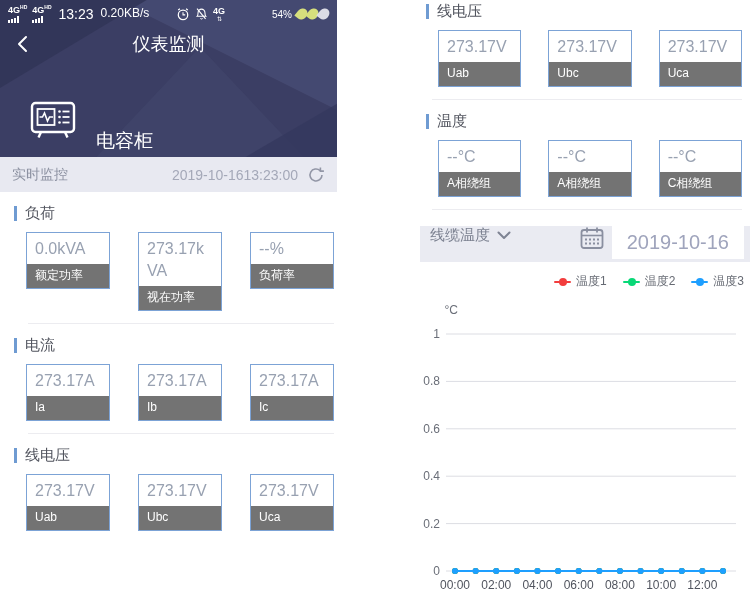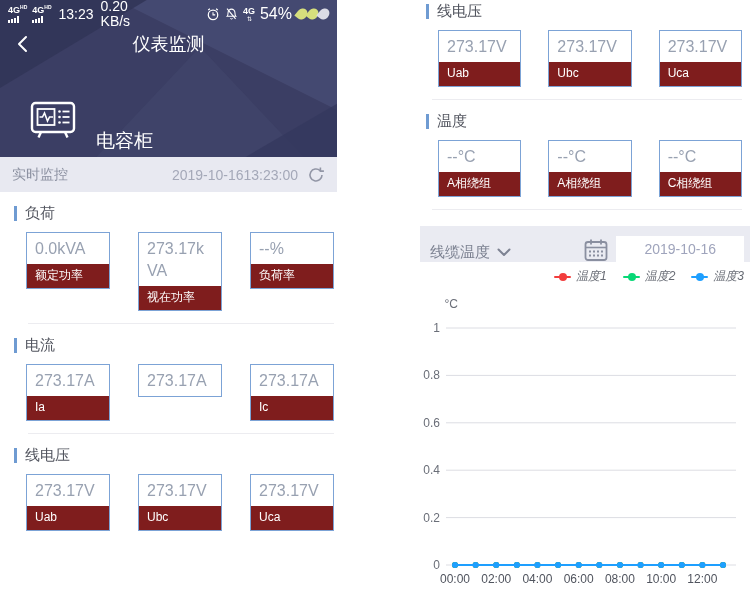--- a/index.html
+++ b/index.html
@@ -28,26 +28,26 @@
                 display:flex; align-items:center; justify-content:space-between; z-index:3; }
   .sb-left, .sb-right { display:flex; align-items:center; gap:5px; }
   .net { display:flex; flex-direction:column; align-items:flex-start; line-height:1; }
   .net-top { font-size:9px; font-weight:bold; }
   .net-top sup { font-size:5px; }
   .bars { display:flex; align-items:flex-end; gap:1px; margin-top:1px; }
   .bars i { display:block; width:2px; background:#fff; }
   .bars i:nth-child(1){height:3px} .bars i:nth-child(2){height:4px}
   .bars i:nth-child(3){height:5px} .bars i:nth-child(4){height:7px}
   .sb-time { font-size:14px; margin:0 2px; }
-  .speed { display:flex; flex-direction:column; line-height:1.1; font-size:14px; }
+  .speed { display:flex; line-height:1.1; font-size:12px; }
   .sb-ico { display:flex; align-items:center; }
   .badge-4g { display:flex; flex-direction:column; align-items:center; line-height:1; }
   .badge-4g b { font-size:9px; }
   .badge-4g s { text-decoration:none; font-size:6px; letter-spacing:-1px; }
-  .sb-batt { font-size:16px; }
+  .sb-batt { font-size:10px;margin-left:42px; }
   .leaves { display:flex; gap:1px; }
   .leaf { width:10px; height:12px; border-radius:50% 50% 50% 0; transform:rotate(40deg); }
 
   .nav { position:absolute; top:30px; left:0; right:0; height:28px; z-index:3; }
   .nav-title { position:absolute; left:0; right:0; text-align:center; top:2px; font-size:18px; }
   .back-btn { position:absolute; left:12px; top:3px; width:22px; height:22px; cursor:pointer; }
 
   .device-row { position:absolute; top:88px; left:28px; display:flex; align-items:center; gap:18px; z-index:3; }
   .device-name { font-size:19px;margin-top:40px; }
 
@@ -61,33 +61,33 @@
   .section { padding:12px 3px 0 14px; }
   .panel.right .section { padding:12px 8px 0 6px; }
   .panel.right .section.first { padding-top:2px; }
   .sec-title { display:flex; align-items:center; gap:8px; font-size:15px; color:#51545e; }
   .sec-bar { width:3px; height:15px; background:#6f9bd2; }
   .cards { display:flex; gap:16px; margin-top:9px; align-items:flex-start; }
   .panel.right .cards { gap:15px; }
   .card { flex:1; border:1px solid #7ca3d6; background:#fff;margin-left:12px; }
   .card.clip { max-height:63px; overflow:hidden; }
   .card-value { padding:5px 8px 4px; font-size:16px; line-height:22px; color:#98a1b1; word-break:break-all; }
-  .card-label { background:#7f1d1d; color:#fff; font-size:12px; line-height:15px; padding:4px 8px 5px; }
+  .card-label { background:#737373; color:#fff; font-size:12px; line-height:15px; padding:4px 8px 5px; }
   .divider { height:1px; background:#ececf0; margin-top:12px; margin-left:14px; }
   .panel.right .divider { margin-left:6px; }
 
   
-  .selector-bar { margin-top:16px; height:36px; background:#eaebf2; display:flex; align-items:flex-end; padding:0 6px 0 10px; }
+  .selector-bar { margin-top:16px; height:36px; background:#eaebf2; display:flex; align-items:flex-start; padding:0 6px 0 10px; }
   .sel-label { font-size:15px; color:#7b8090; cursor:pointer; display:flex; align-items:center; gap:7px; }
   .sel-spacer { flex:1; }
   .cal-btn { width:26px; height:24px; margin-right:7px; cursor:pointer; }
-  .date-box { background:#fff; padding:5px 28px; font-size:14px; color:#9fa4bc; cursor:pointer; }
-
-  
-  .legend { display:flex; justify-content:flex-end; align-items:flex-start; gap:16px; margin-top:6px; padding-right:6px; height:16px;font-style:italic; }
+  .date-box { background:#fff; padding:5px 15px; font-size:20px; color:#9fa4bc; cursor:pointer; }
+
+  
+  .legend { display:flex; justify-content:flex-end; align-items:flex-end; gap:16px; margin-top:12px; padding-right:6px; height:16px; }
   .lg-item { display:flex; align-items:center; gap:5px; cursor:pointer; }
   .lg-marker { position:relative; width:17px; height:8px; }
   .lg-line { position:absolute; left:0; right:0; top:3px; height:2px; border-radius:1px; }
   .lg-dot { position:absolute; left:5px; top:0; width:8px; height:8px; border-radius:50%; }
   .lg-label { font-size:12px; color:#666a73; }
   .chart-wrap { margin-top:2px; }
   .ax { font-size:12px; fill:#6a6e78; }
   .ax2 { font-size:12px; fill:#50545e; }
   .grid { stroke:#dcdde3; stroke-width:1; }
 </style>
@@ -225,20 +225,21 @@
         <span class="sec-bar"></span>
         <span>电流</span>
       </div>
       <div class="cards">
         <div class="card">
           <div class="card-value">273.17A</div>
           <div class="card-label">Ia</div>
         </div>
         <div class="card">
           <div class="card-value">273.17A</div>
+          <div class="card-label">Ib</div>
         </div>
         <div class="card">
           <div class="card-value">273.17A</div>
           <div class="card-label">Ic</div>
         </div>
       </div>
       <div class="divider"></div>
     </div>
 
     <div class="section">

